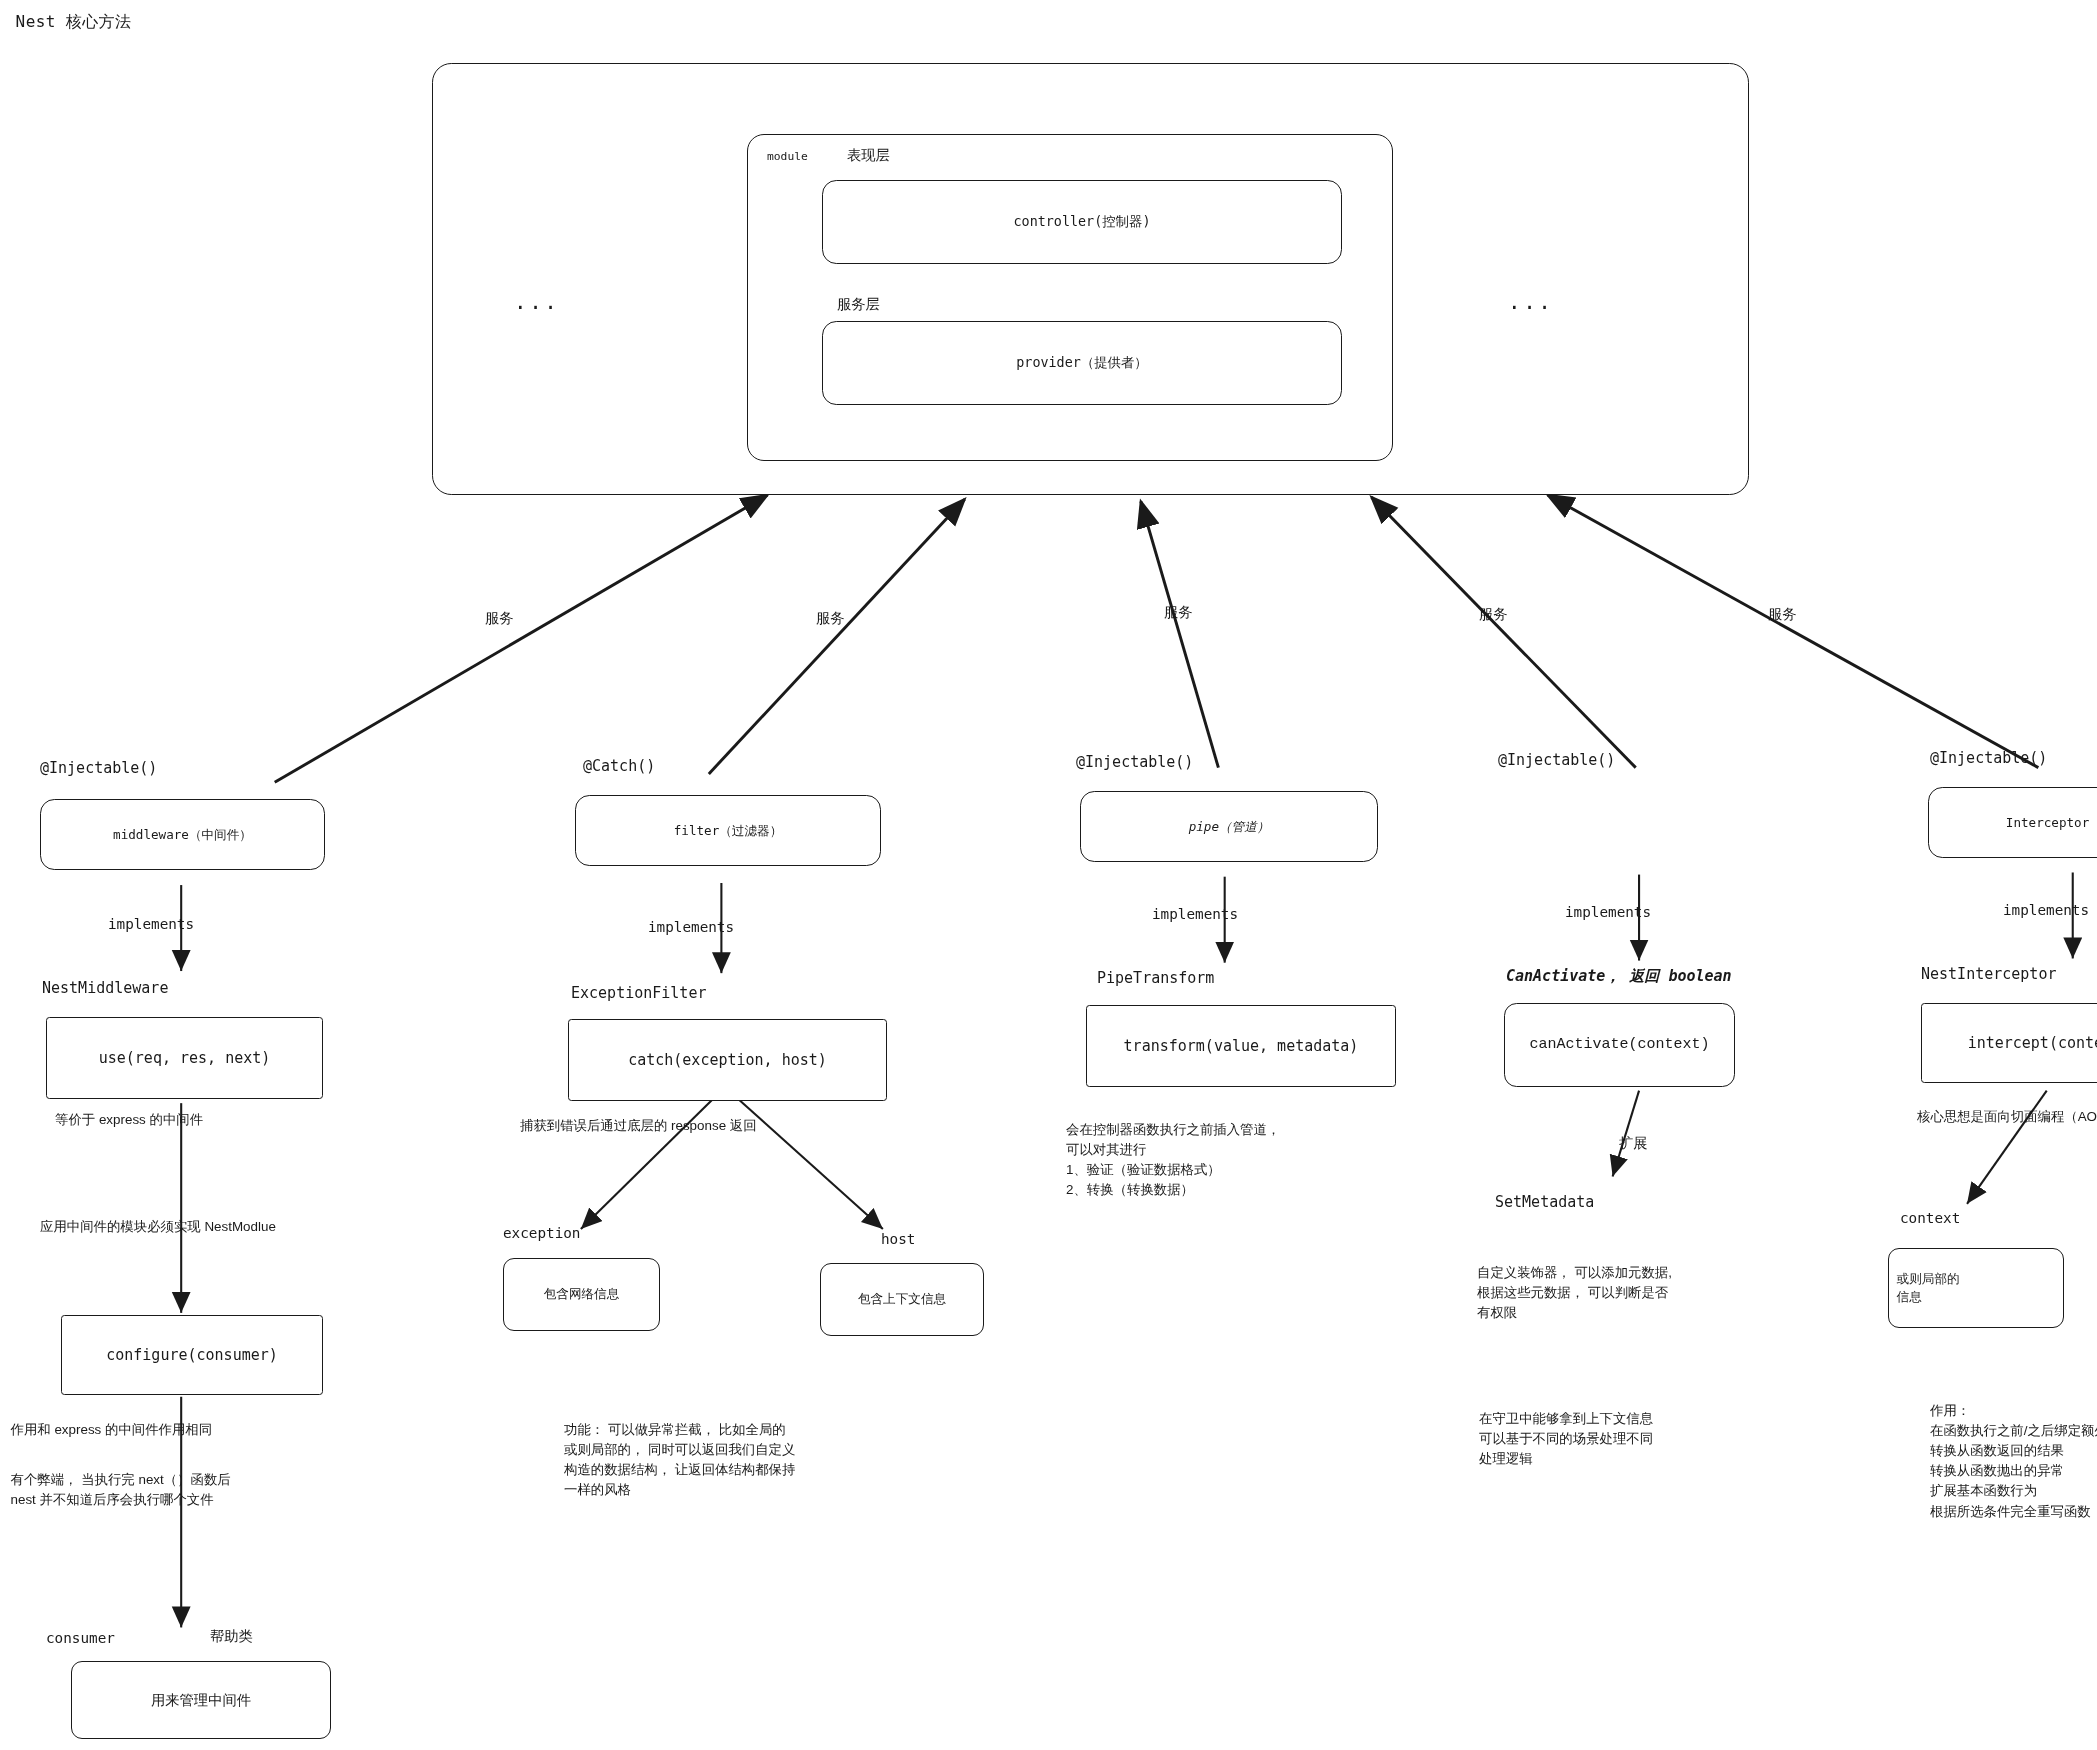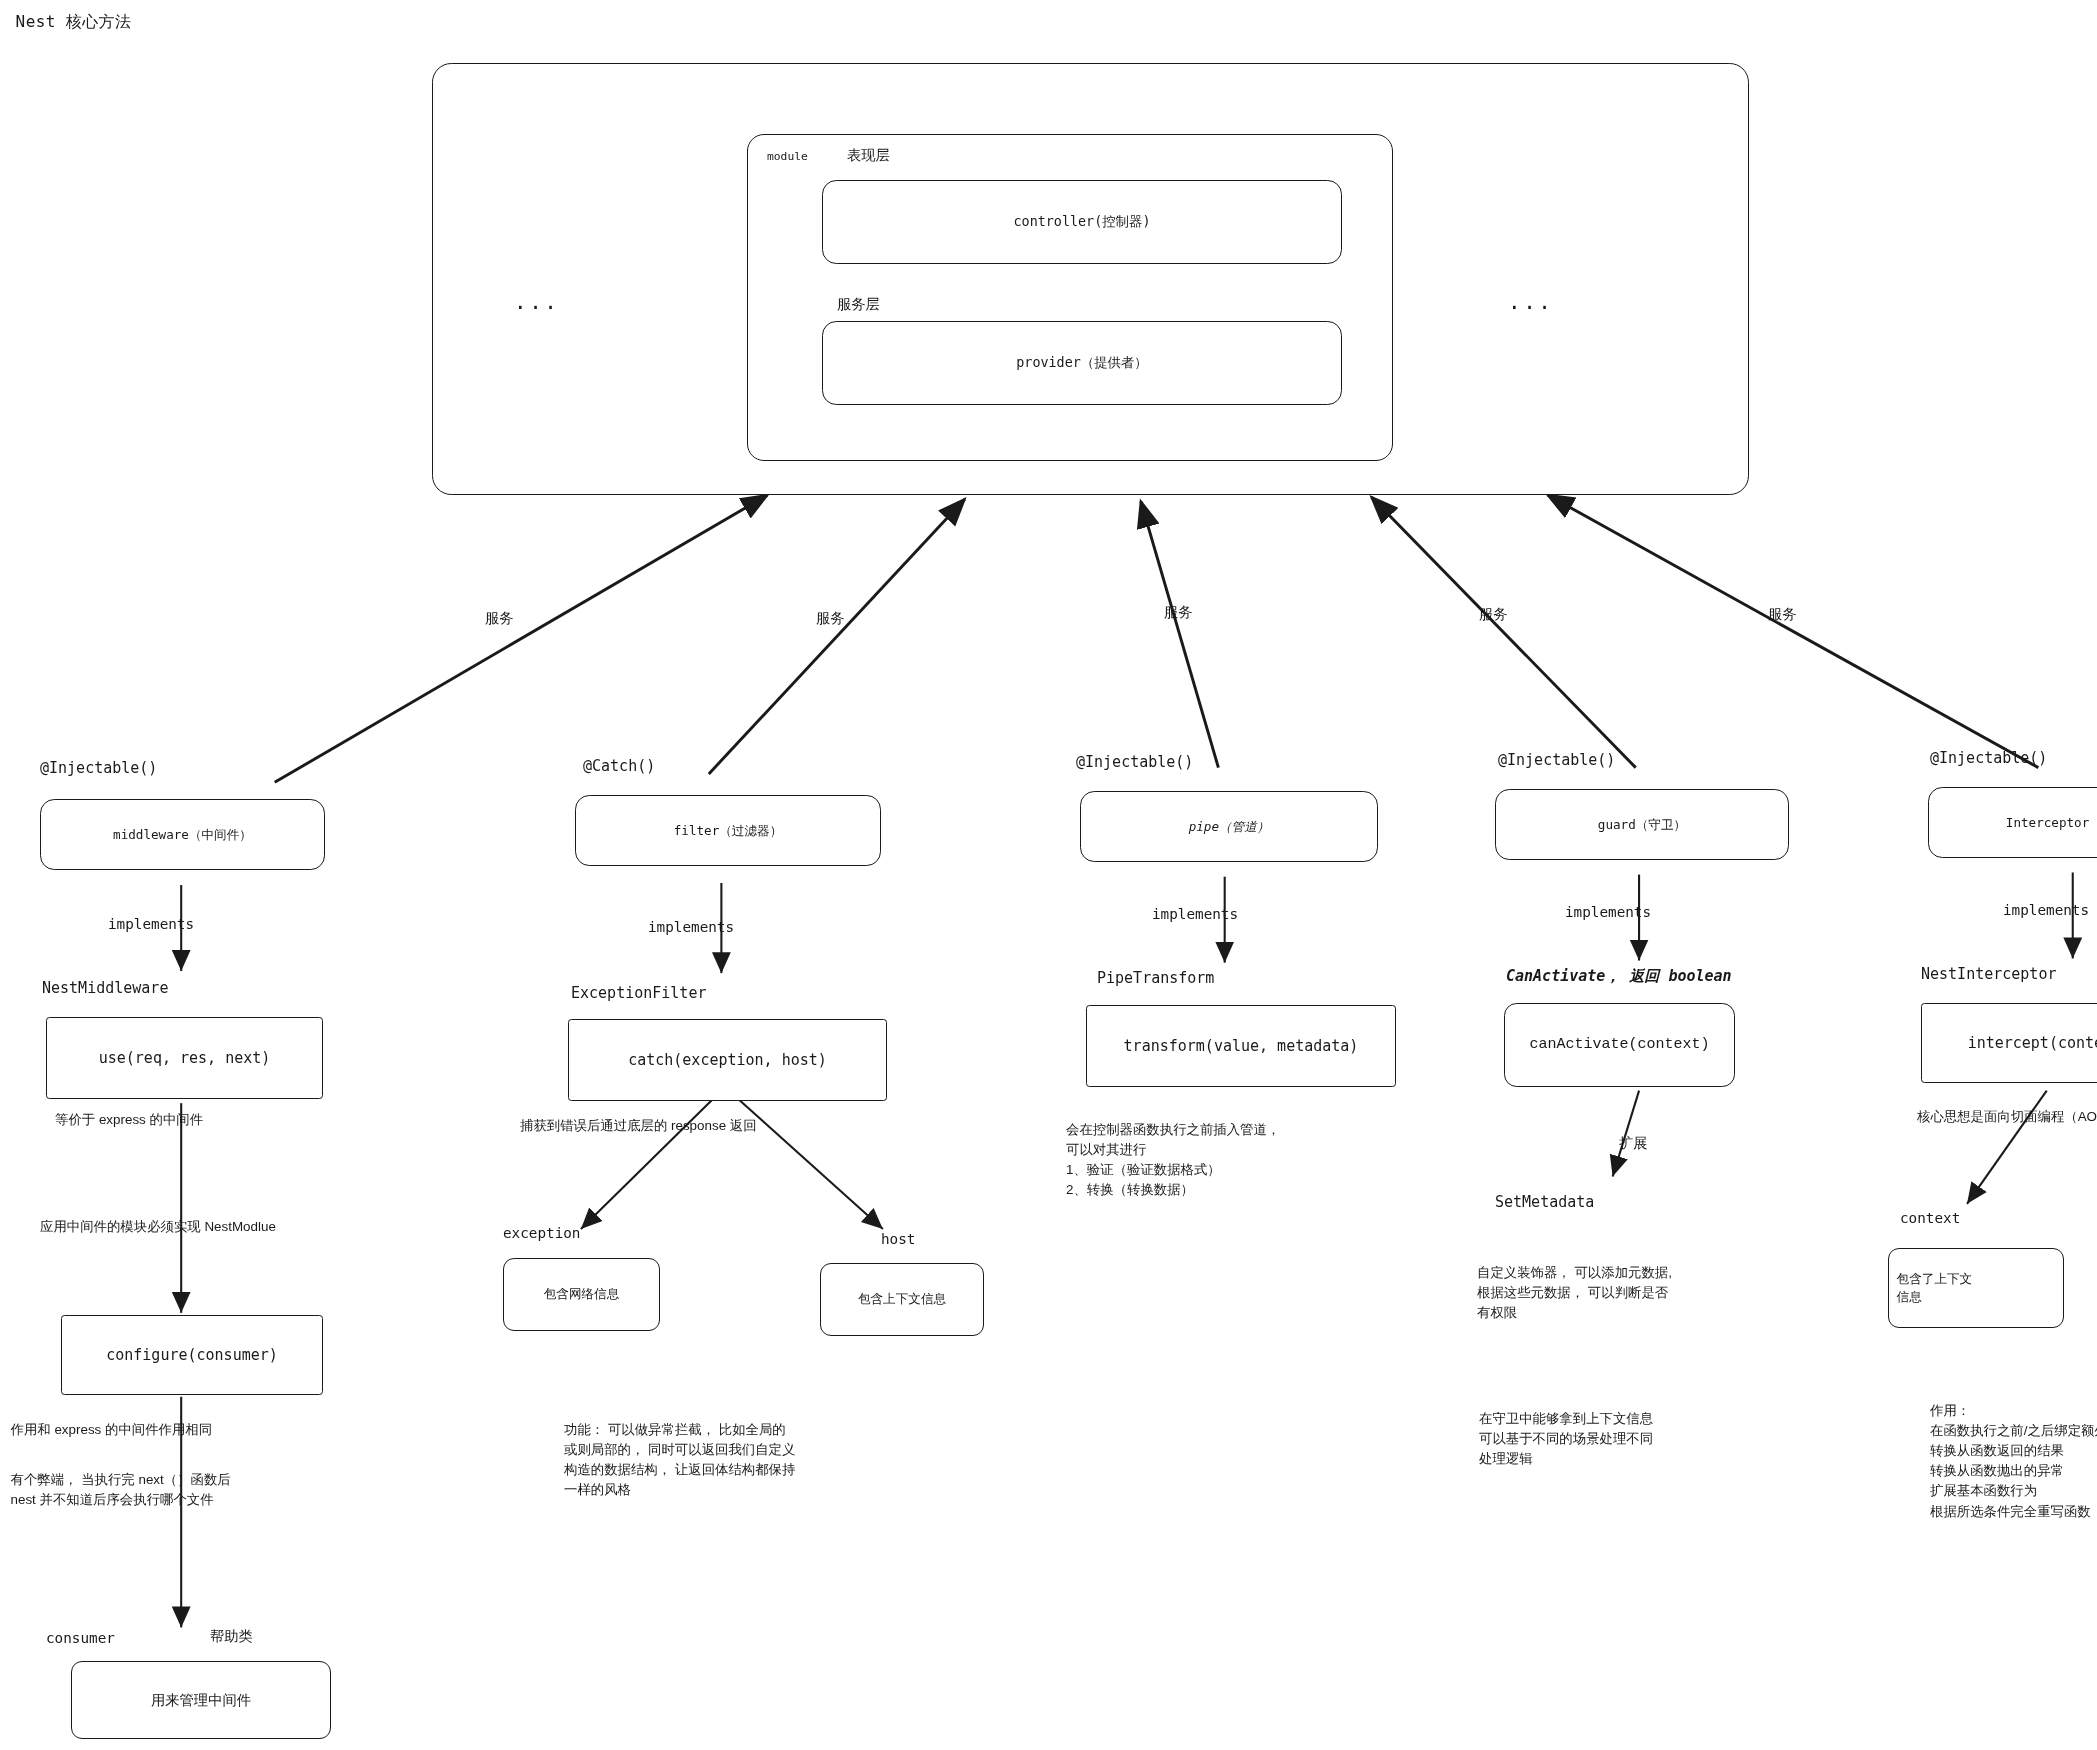--- a/index.html
+++ b/index.html
@@ -191,42 +191,41 @@
   <div class="box node-box" style="left:1080px; top:791px; width:298px;font-style:italic;">pipe（管道）</div>
   <div class="label mono" style="left:1152px; top:904px; font-size:14.3px;">implements</div>
   <div class="label mono" style="left:1097px; top:967px; font-size:15px;">PipeTransform</div>
   <div class="box method-box" style="left:1086px; top:1005px; width:310px; height:82px;">transform(value, metadata)</div>
   <div class="label sans" style="left: 1066px; top: 1120px; font-size: 13.4px; white-space: pre;">会在控制器函数执行之前插入管道，
 可以对其进行
 1、验证（验证数据格式）
 2、转换（转换数据）</div>
 
   <div class="label mono" style="left:1498px; top:749px; font-size:15px;">@Injectable()</div>
-  <div class="box node-box" style="left:1495px; top:789px; width:294px;">guard（守卫）</div>
   <div class="label mono" style="left:1565px; top:902px; font-size:14.3px;">implements</div>
   <div class="label mono ital" style="left:1506px; top:965px; font-size:15px;">CanActivate， 返回 boolean</div>
   <div class="box method-box" style="left:1504px; top:1003px; width:231px; height:84px; border-radius:12.6px;font-family:Liberation Mono, monospace;">canActivate(context)</div>
   <div class="label sans" style="left:1619px; top:1133px; font-size:14.3px;">扩展</div>
   <div class="label mono" style="left:1495px; top:1191px; font-size:15px;">SetMetadata</div>
   <div class="label sans" style="left: 1477px; top: 1263px; font-size: 13.4px; white-space: pre;">自定义装饰器， 可以添加元数据,
 根据这些元数据， 可以判断是否
 有权限</div>
   <div class="label sans" style="left: 1479px; top: 1409px; font-size: 13.4px; white-space: pre;">在守卫中能够拿到上下文信息
 可以基于不同的场景处理不同
 处理逻辑</div>
 
   <div class="label mono" style="left:1930px; top:747px; font-size:15px;">@Injectable()</div>
   <div class="box node-box" style="left:1928px; top:787px; width:302px;">Interceptor（拦截器）</div>
   <div class="label mono" style="left:2003px; top:900px; font-size:14.3px;">implements</div>
   <div class="label mono" style="left:1921px; top:963px; font-size:15px;">NestInterceptor</div>
   <div class="box method-box" style="left:1921px; top:1003px; width:310px; height:80px;">intercept(context, next)</div>
   <div class="label sans" style="left:1917px; top:1107px; font-size:13.4px;">核心思想是面向切面编程（AOP）</div>
   <div class="label mono" style="left:1900px; top:1208px; font-size:14.3px;">context</div>
 
-  <div class="box note-box" style="left: 1888px; top: 1248px; width: 176px; height: 80px; white-space: pre;">包含了上下文
+  <div class="box note-box" style="left: 1888px; top: 1248px; width: 176px; height: 80px; white-space: pre;">或则局部的
 信息</div>
 
   <div class="label sans" style="left: 1930px; top: 1401px; font-size: 13.4px; white-space: pre;">作用：
 在函数执行之前/之后绑定额外的逻辑
 转换从函数返回的结果
 转换从函数抛出的异常
 扩展基本函数行为
 根据所选条件完全重写函数（例如，缓存目的）</div>
 
 </div>

